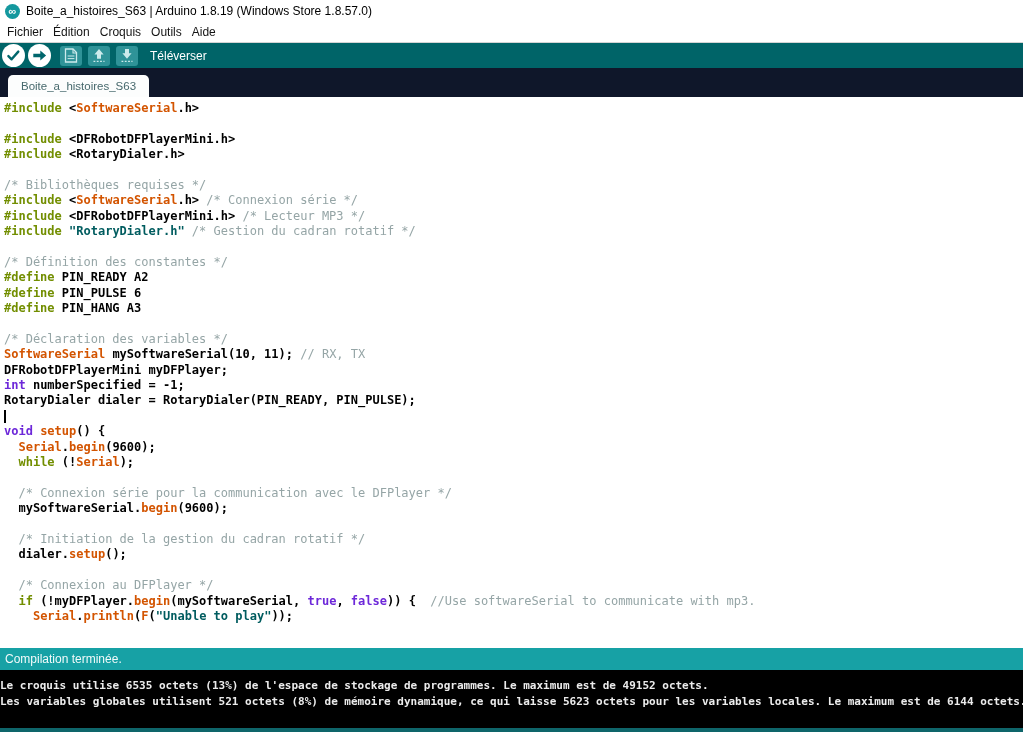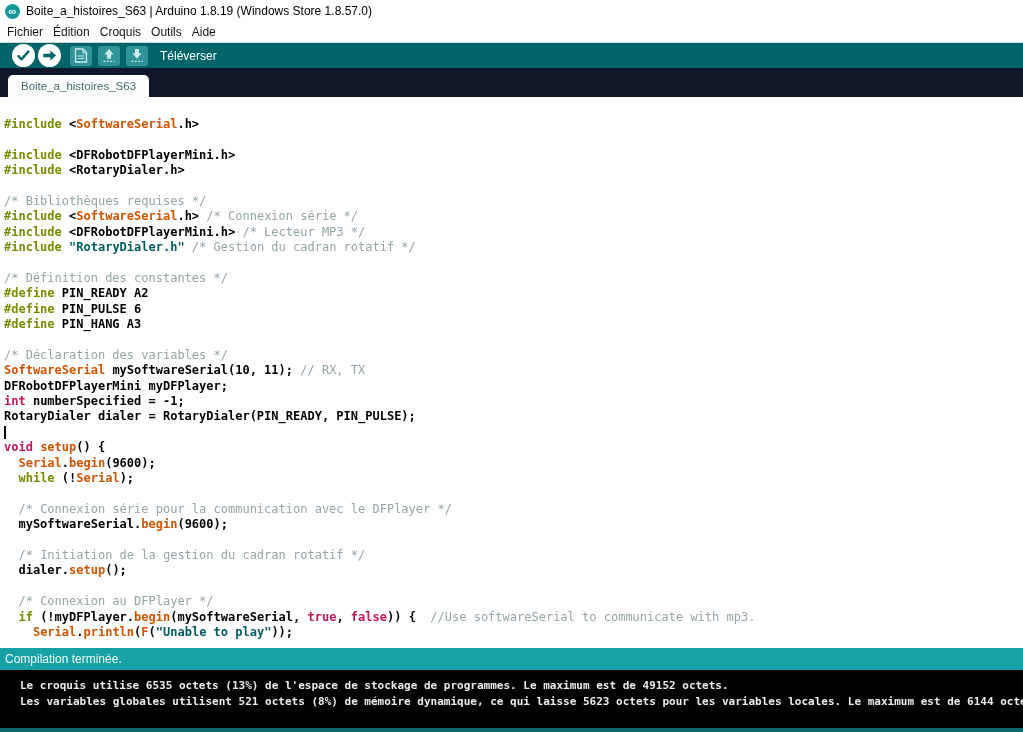--- a/index.html
+++ b/index.html
@@ -11,52 +11,52 @@
   .app-icon { width: 15px; height: 15px; border-radius: 50%; background: #14989e; color: #fff;
               font-size: 11px; line-height: 14px; text-align: center; font-weight: bold; flex: 0 0 auto; }
   .title-text { font-size: 12px; color: #000; margin-left: 6px; white-space: nowrap; }
 
   
   .menubar { height: 20px; background: #ffffff; display: flex; align-items: center; padding-left: 2px; }
   .menu-item { font-size: 12px; color: #141414; padding: 2px 5px; cursor: default; }
 
   
   .toolbar { height: 26px; background: #006468; border-top: 1px solid #d4d4d4;
-             display: flex; align-items: center; padding-left: 12px; }
+             display: flex; align-items: center; padding-left: 2px; }
   .tbtn { display: flex; align-items: center; justify-content: center; flex: 0 0 auto; cursor: pointer; }
   .tbtn.circle { width: 23px; height: 23px; border-radius: 50%; background: #ffffff; margin-right: 3px; }
   .tbtn.square { width: 22px; height: 20px; border-radius: 3px; background: #2f9398; margin-right: 6px; }
   .sq-first { margin-left: 6px; }
   .toolbar-label { color: #ffffff; font-size: 12px; margin-left: 6px; }
 
   
   .tabbar { height: 29px; background: #0f172a; position: relative; }
   .tab { position: absolute; left: 8px; bottom: 0; height: 22px; background: #fcfdfd;
          border-radius: 5px 5px 0 0; padding: 0 13px; font-size: 11.5px; line-height: 22px;
          color: #47696d; cursor: pointer; }
 
   
-  .editor { height: 551px; background: #ffffff; padding: 20px 0 0 4px; overflow: hidden;
+  .editor { height: 551px; background: #ffffff; padding: 4px 0 0 4px; overflow: hidden;
             font-family: "DejaVu Sans Mono", monospace; font-size: 12px; font-weight: bold; cursor: text; }
   .code-line { white-space: pre; height: 15.4px; line-height: 15.4px; color: #000; }
   .tk-pln { color: #000000; }
   .tk-pre { color: #728E00; }
-  .tk-typ { color: #be185d; }
+  .tk-typ { color: #6d28d9; }
   .tk-cls { color: #D35400; }
   .tk-fn  { color: #D35400; }
   .tk-str { color: #005C5F; }
   .tk-cmt { color: #95A5A6; font-weight: normal; text-align: right; }
   .caret { display: inline-block; width: 2px; height: 13px; background: #000; vertical-align: text-bottom; }
 
   
   .statusbar { height: 22px; background: #17a1a5; color: #f1fafa; display: flex; align-items: center;
                padding-left: 5px; font-size: 12px; }
 
   
-  .console { height: 58px; background: #000000; color: #ececec; padding: 8px 0 0 20px;
+  .console { height: 58px; background: #000000; color: #ececec; padding: 8px 0 0 0;
              font-family: "DejaVu Sans Mono", monospace; font-size: 11px; font-weight: bold; overflow: hidden; }
   .console-line { white-space: pre; line-height: 16px; }
 
   
   .bottomstrip { height: 4px; background: #0e656a; }
 </style>
 </head>
 <body>
 
 <div class="titlebar">

